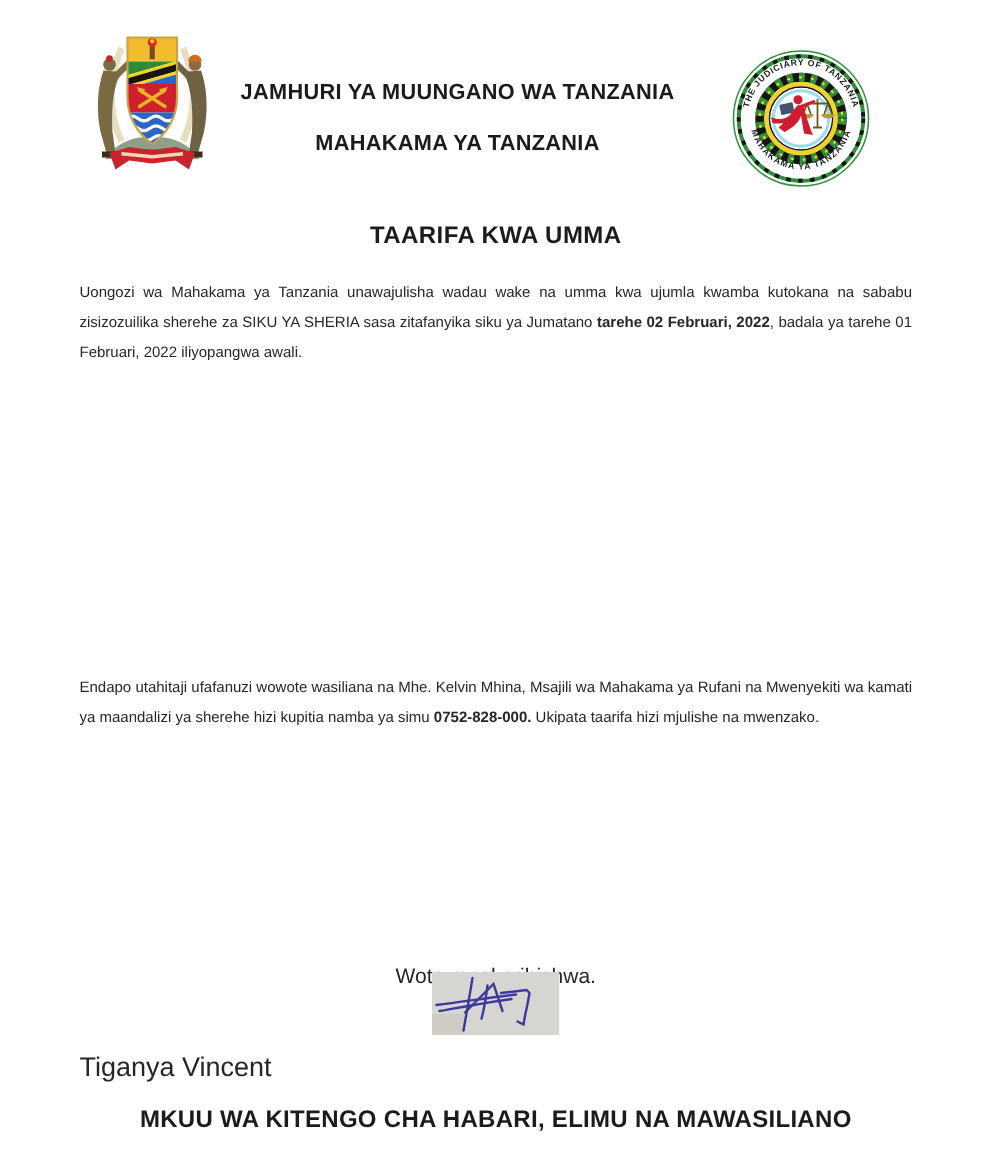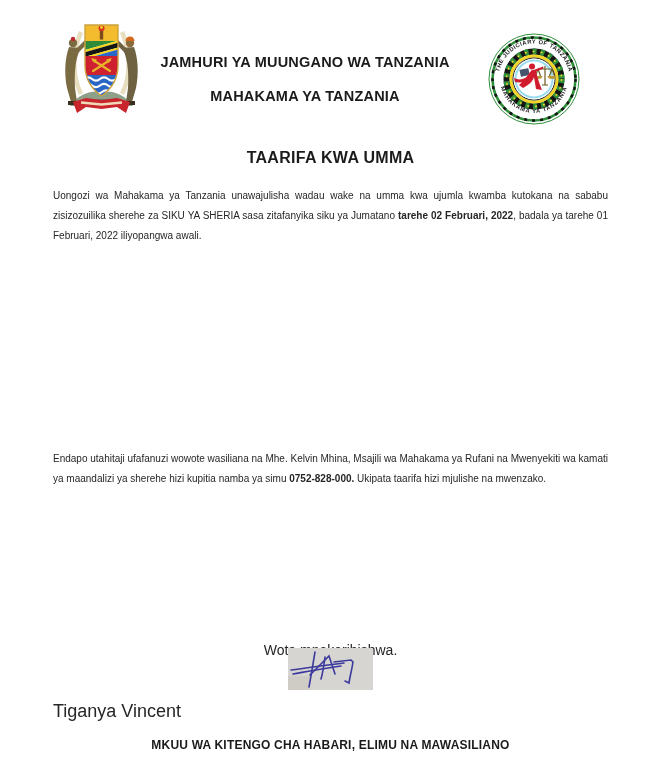--- a/index.html
+++ b/index.html
@@ -1,28 +1,28 @@
 <!DOCTYPE html>
 <html><head>
 <meta charset="utf-8">
 <style>
   html,body{margin:0;padding:0;background:#ffffff;}
   .page{
     position:relative;width:657px;height:780px;background:#fff;overflow:hidden;
-    font-family:"Liberation Sans", sans-serif;color:#262626;border-radius:27px;
+    font-family:"Liberation Sans", sans-serif;color:#262626;
   }
   .abs{position:absolute;left:53px;width:555px;}
   .para{font-size:10px;line-height:20px;text-align:justify;text-justify:inter-word;}
   .b{font-weight:bold;}
   .hdr{position:absolute;left:140px;width:330px;text-align:center;font-weight:bold;font-size:14.5px;letter-spacing:.2px;color:#1b1b1b;}
   .title{top:149px;text-align:center;font-weight:bold;font-size:16px;letter-spacing:.3px;color:#1b1b1b;}
   .closing{font-size:14px;line-height:28px;}
   .issued{font-size:14px;line-height:28px;width:200px;}
   .name{top:701px;text-align:left;font-size:18px;}
-  .footer{top:738px;text-align:center;font-weight:bold;font-size:12px;letter-spacing:.2px;color:#1b1b1b;}
+  .footer{top:738px;text-align:center;font-weight:bold;font-size:16px;letter-spacing:.2px;color:#1b1b1b;}
   .emblem{position:absolute;}
 </style>
 </head>
 <body>
 
 <div class="page">
 
   <div class="emblem" style="left:48px;top:18px;">
     <svg width="107" height="100" viewBox="0 0 107 100">
       <defs>

